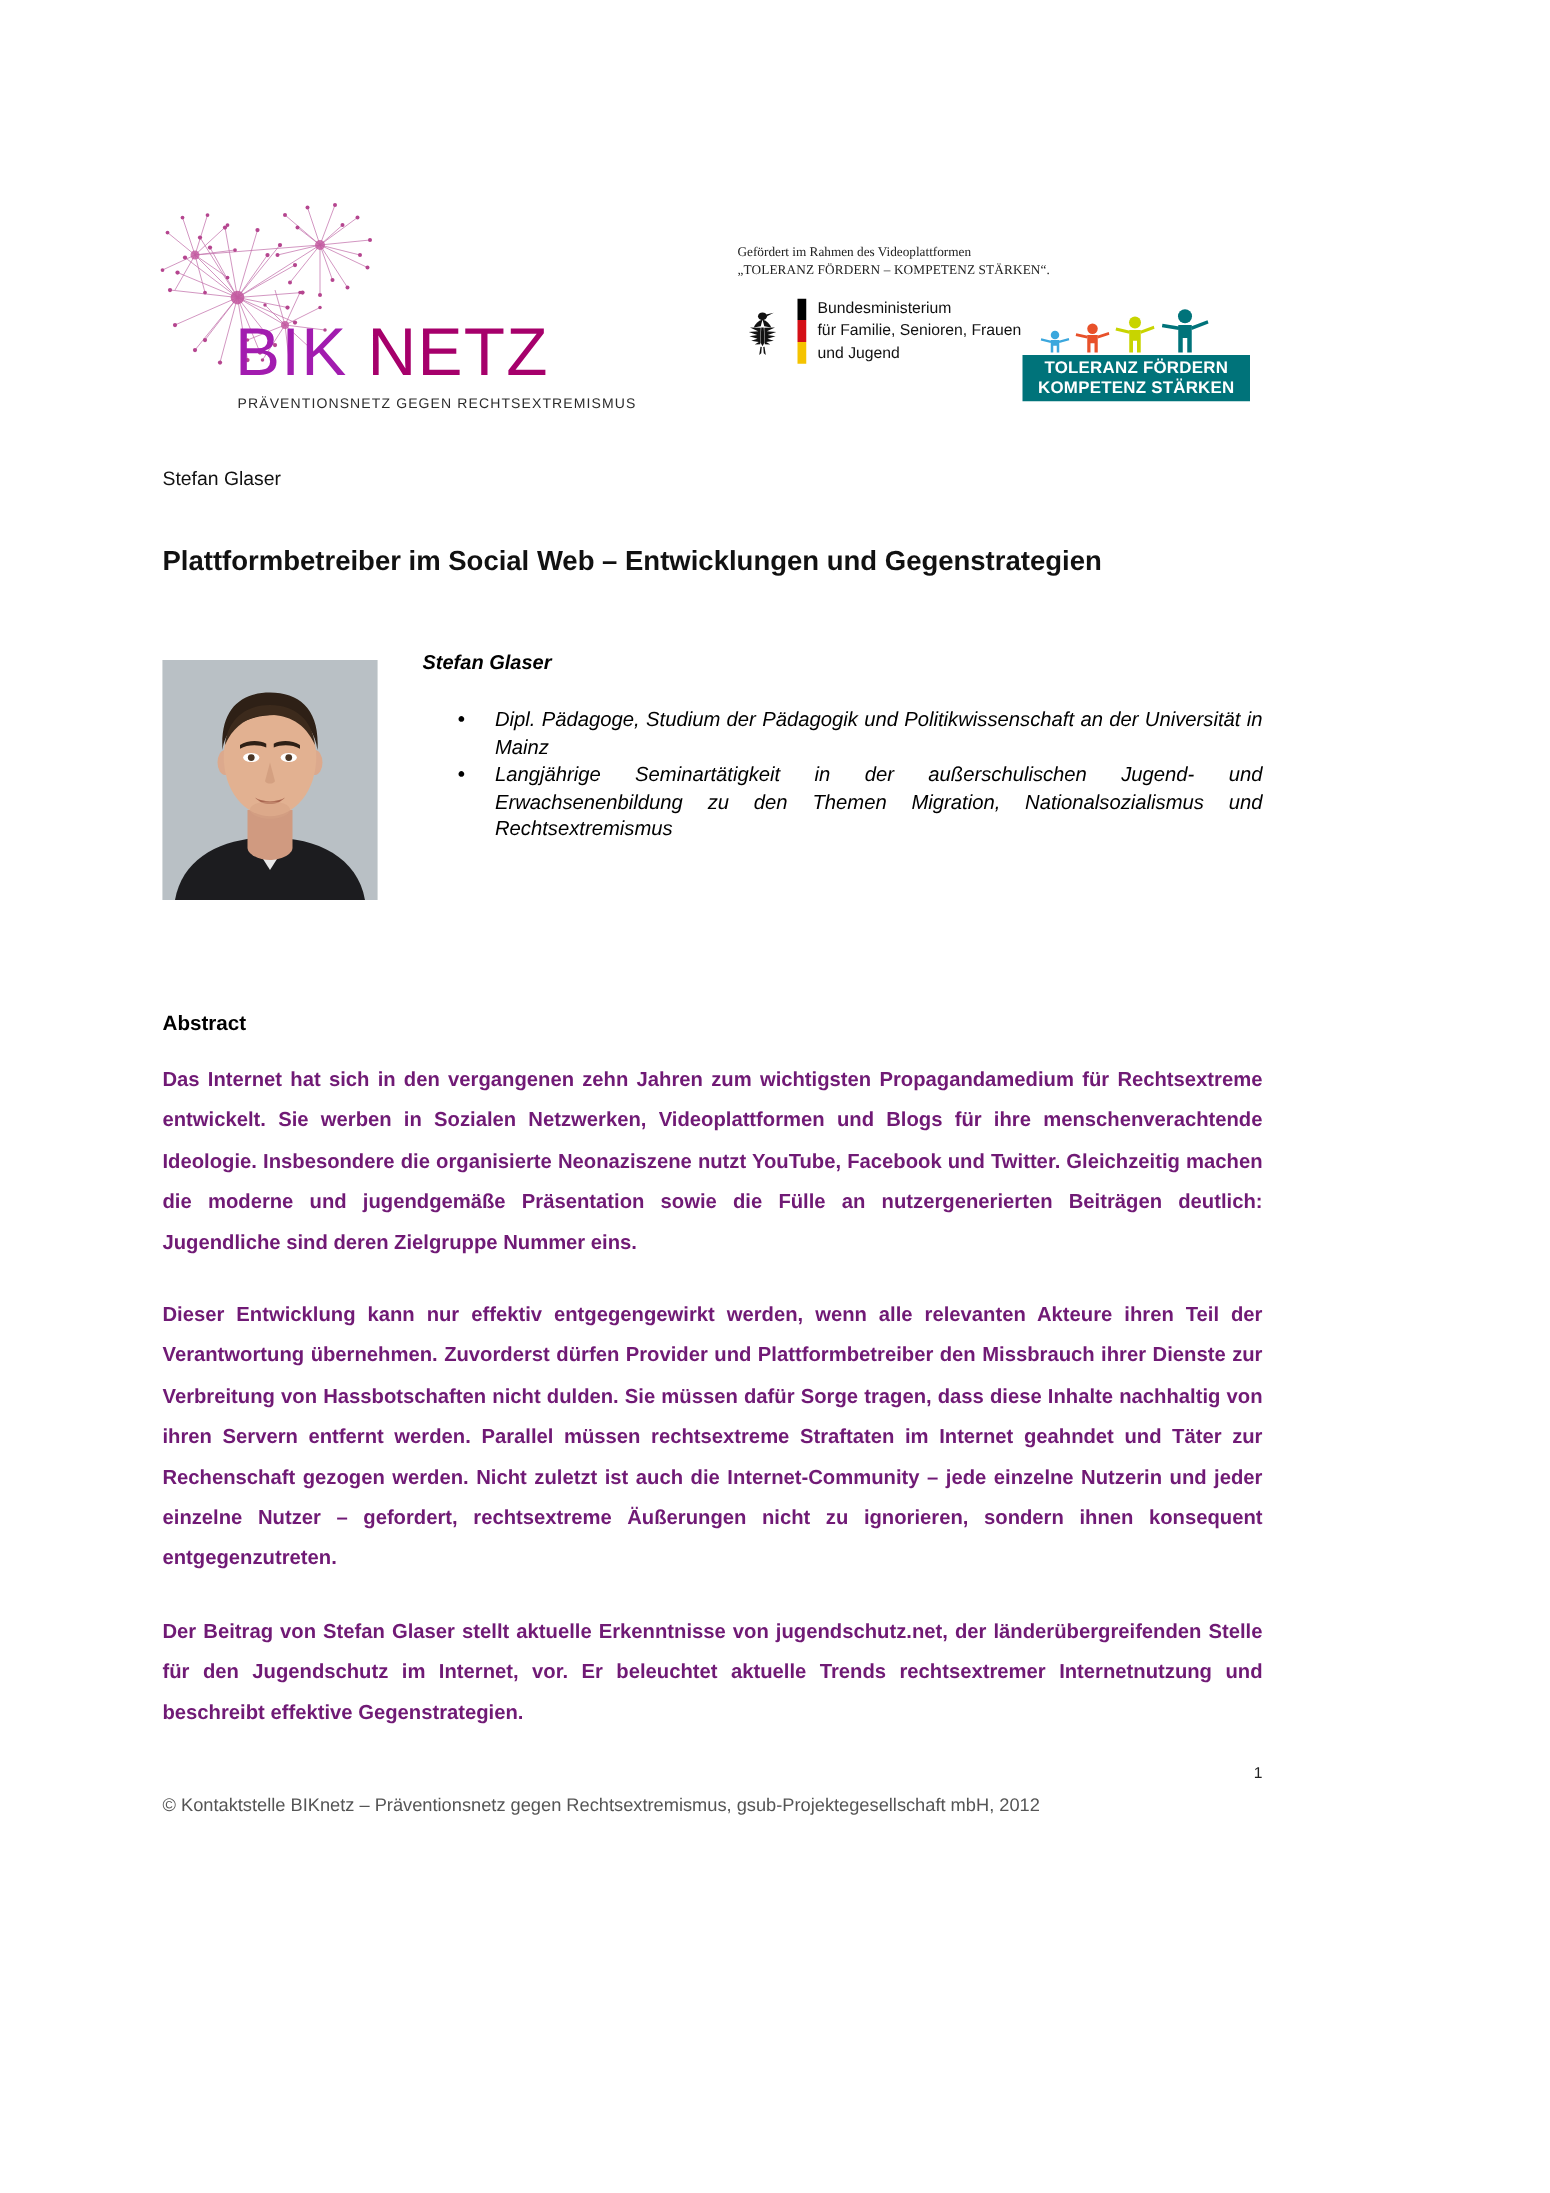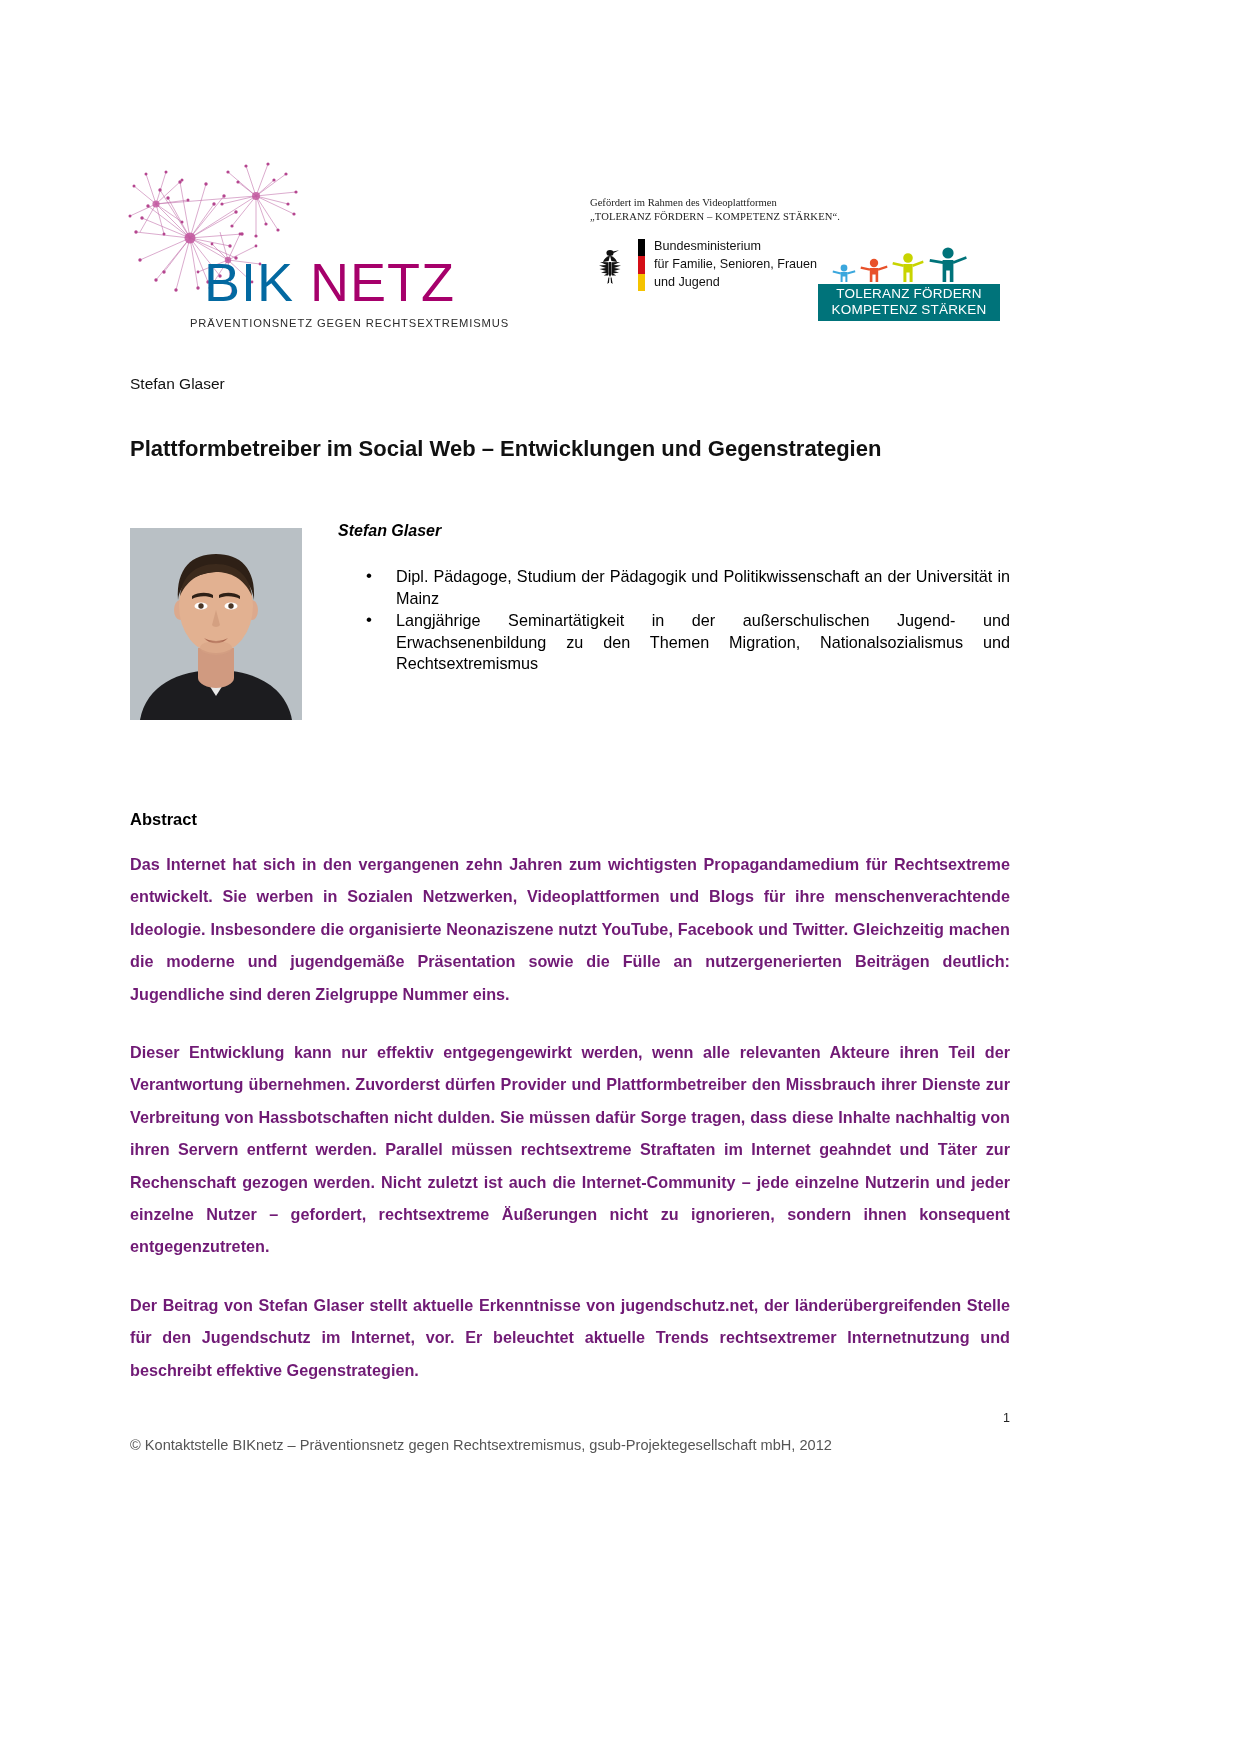--- a/index.html
+++ b/index.html
@@ -48,21 +48,21 @@
   .biknetz-wordmark {
     position: absolute;
     left: 60px;
     top: 95px;
     font-size: 54px;
     letter-spacing: 1px;
     font-weight: 400;
     line-height: 1;
     white-space: nowrap;
   }
-  .bik-part { color: #0369a1; margin-left: 16px; }
+  .bik-part { color: #a21caf; }
   .netz-part { color: #a6006b; }
   .biknetz-tagline {
     position: absolute;
     left: 62px;
     top: 157px;
     font-size: 11.2px;
     letter-spacing: 0.9px;
     color: #2b2b2b;
     white-space: nowrap;
   }
@@ -134,21 +134,21 @@
   }
   .toleranz-band {
     position: absolute;
     left: 0;
     top: 38px;
     width: 182px;
     padding: 2px 4px 3px 4px;
     background: #00737a;
     color: #ffffff;
     font-size: 13.5px;
-    font-weight: normal;
+    font-weight: bold;
     line-height: 1.18;
     letter-spacing: 0.2px;
     text-align: center;
     box-sizing: border-box;
   }
 
   
   .author-line {
     position: absolute;
     left: 130px;
@@ -191,20 +191,21 @@
   .bio-name {
     font-size: 16px;
     font-weight: bold;
     font-style: italic;
     margin: 0 0 26px 0;
   }
   ul.bio-list {
     margin: 0;
     padding: 0 0 0 28px;
     list-style: none;
+    font-style: italic;
   }
   ul.bio-list li {
     position: relative;
     font-size: 16.2px;
     line-height: 1.33;
     margin-bottom: 1px;
     text-align: justify;
     padding-left: 30px;
   }
   ul.bio-list li::before {

